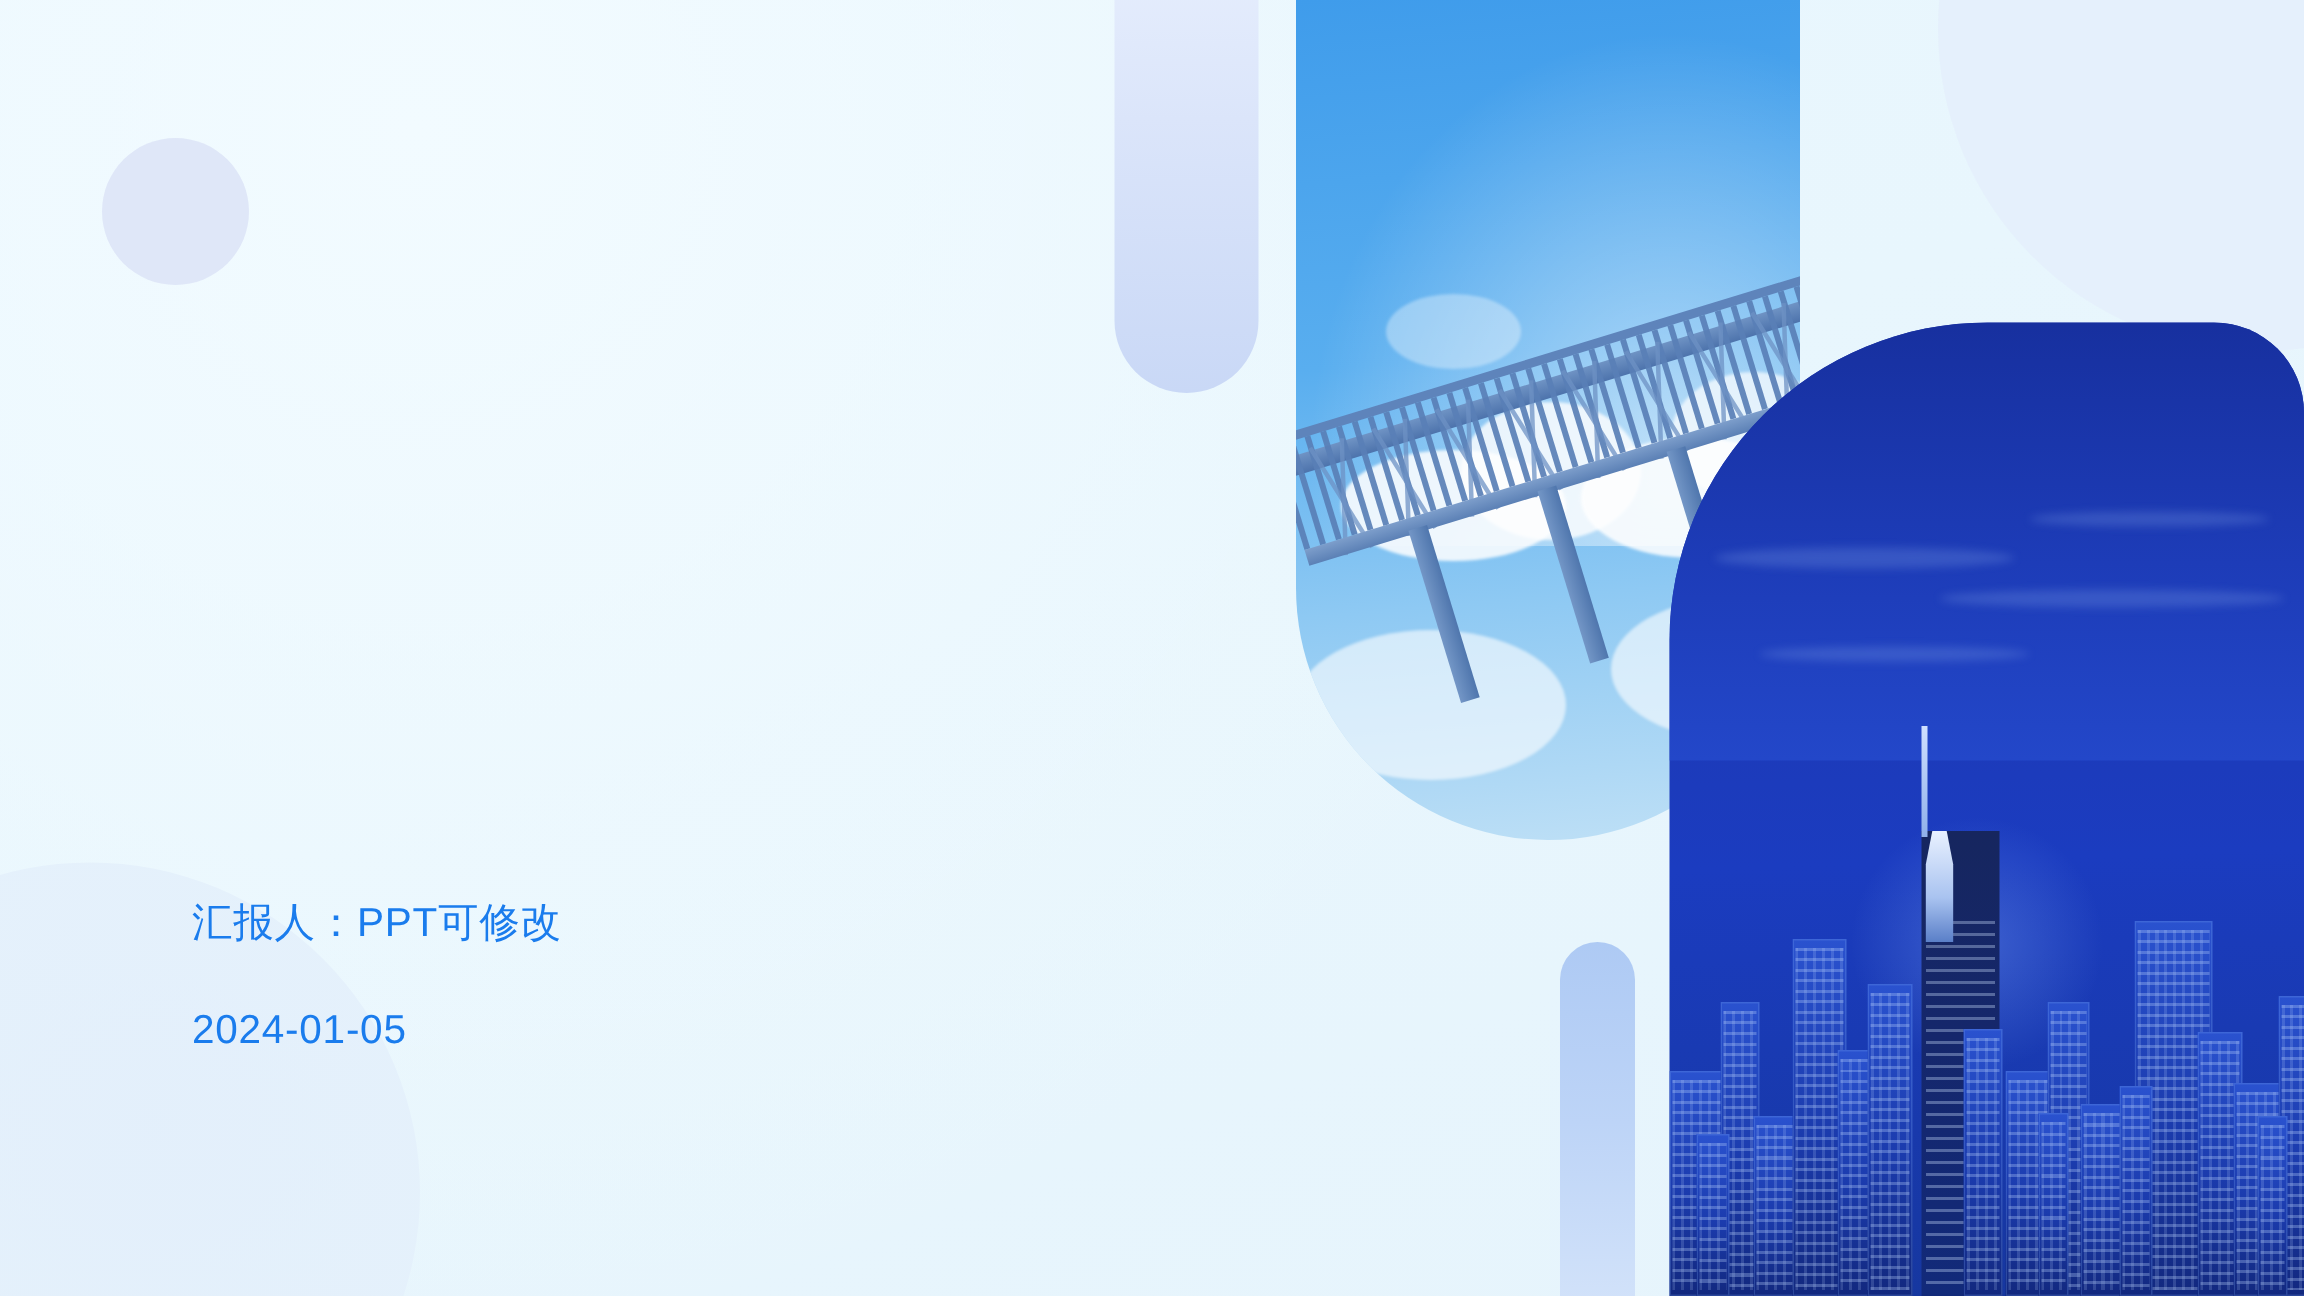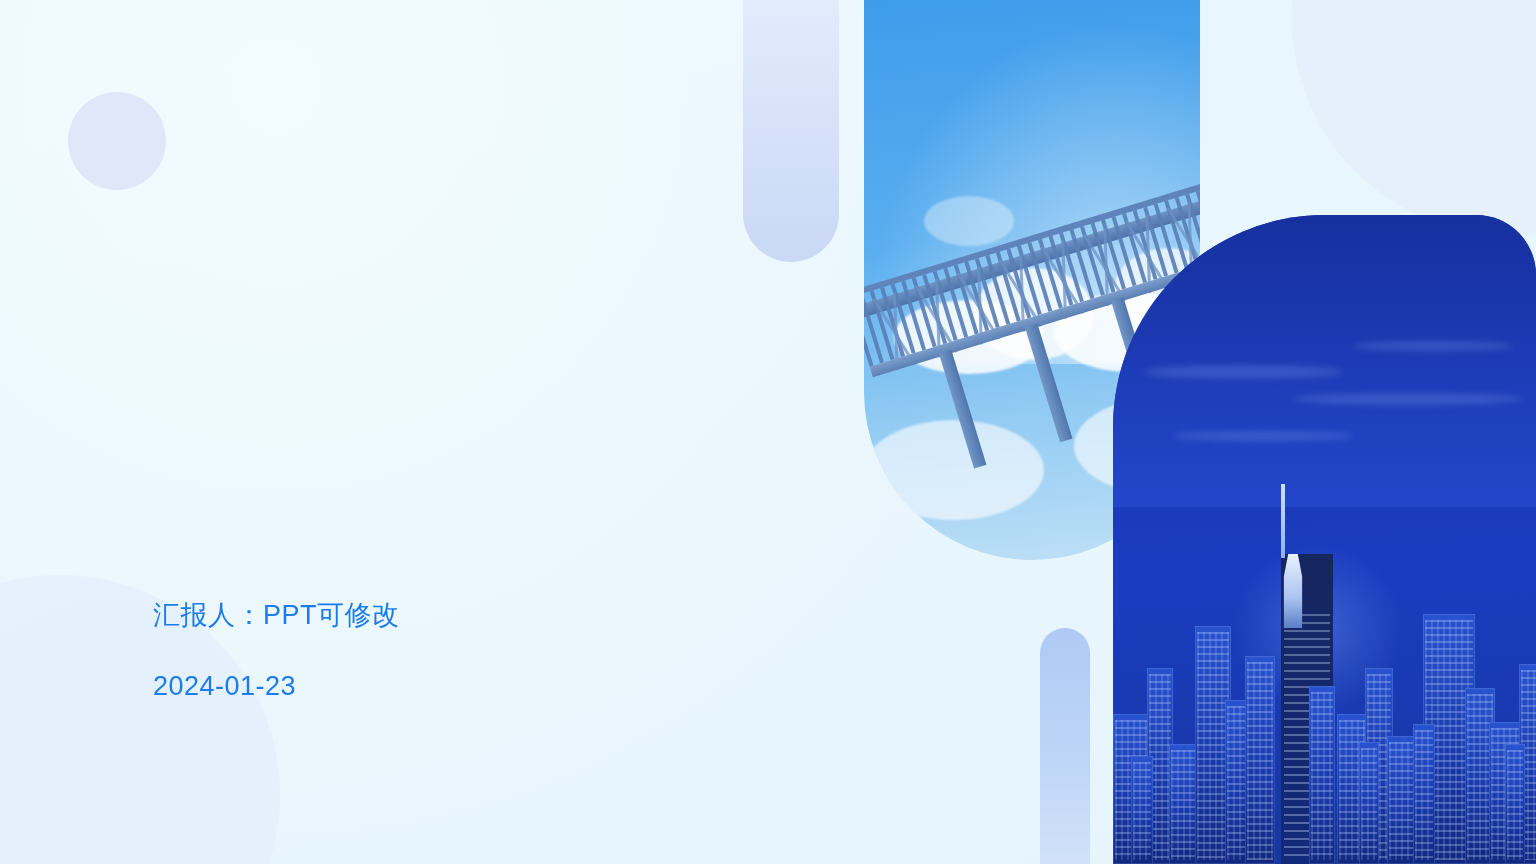--- a/index.html
+++ b/index.html
@@ -150,21 +150,21 @@
   .title{
     margin:0;
     color:#1a7ced;
     font-size:70px;
     font-weight:bold;
     line-height:1.16;
     letter-spacing:.5px;
     white-space:pre-line;
     text-shadow:0 1px 0 rgba(255,255,255,.35);
   }
-  .meta{position:absolute;left:128px;top:602px;margin-left:25px;}
+  .meta{position:absolute;left:128px;top:602px;}
   .reporter{
     margin:0;color:#1a7ced;font-size:27px;line-height:1.0;letter-spacing:.5px;
   }
   .date{
     margin:44px 0 0 0;color:#1a7ced;font-size:27px;line-height:1.0;letter-spacing:.5px;
   }
 </style>
 </head>
 <body>
 
@@ -277,16 +277,16 @@
         <div class="bldg" style="left: 300px; width: 22px; height: 140px;"></div>
         <div class="bldg" style="left: 392px; width: 20px; height: 120px;"></div>
       </div>
   </div>
 
   <div class="deco pill-blue"></div>
 
 
   <div class="meta">
     <p class="reporter">汇报人：PPT可修改</p>
-    <p class="date">2024-01-23</p>
+    <p class="date">2024-01-05</p>
   </div>
 
 </div>
 
 </body></html>

